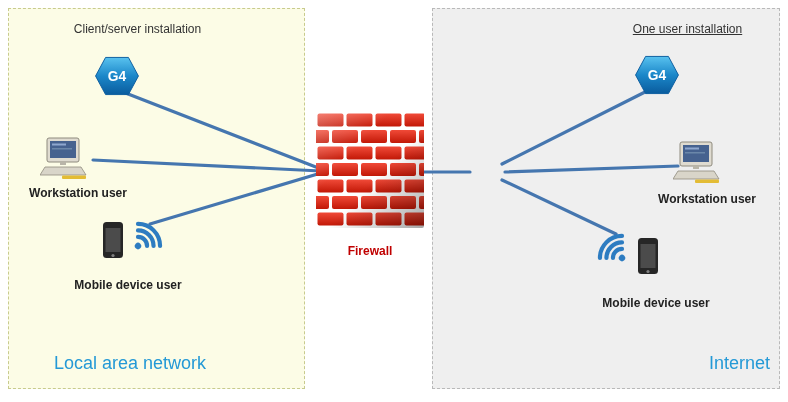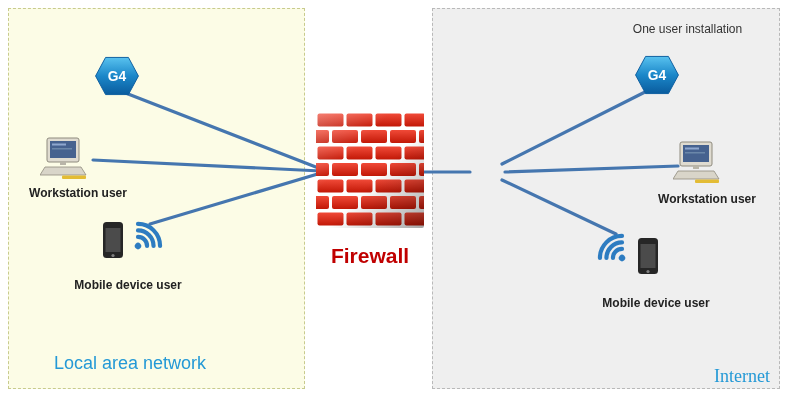--- a/index.html
+++ b/index.html
@@ -4,21 +4,21 @@
 <style>
   html,body{margin:0;padding:0;background:#ffffff;font-family:"Liberation Sans",sans-serif;}
   .canvas{position:relative;width:788px;height:402px;background:#ffffff;overflow:hidden;}
   .panel{position:absolute;box-sizing:border-box;}
   .panel-left{left:8px;top:8px;width:297px;height:381px;background:#FCFCE6;border:1px dashed #C8CB8D;}
   .panel-right{left:432px;top:8px;width:348px;height:381px;background:#EFEFEF;border:1px dashed #B9B9B9;}
   .abs{position:absolute;}
   .panel-title{font-size:12px;color:#333333;text-align:center;}
   .region-label{font-size:18px;color:#2499D6;}
   .node-label{font-size:12px;color:#222222;text-align:center;font-weight:bold;}
-  .firewall-label{font-size:21px;font-weight:bold;color:#C00000;text-align:center;}
+  .firewall-label{font-size:12px;font-weight:bold;color:#C00000;text-align:center;}
   .lines-layer{position:absolute;left:0;top:0;z-index:2;pointer-events:none;}
   .icon-layer{z-index:3;}
   svg text{font-family:"Liberation Sans",sans-serif;}
 </style>
 </head>
 <body>
 
 <div class="canvas">
 
   <div class="panel panel-left"></div>
@@ -29,20 +29,21 @@
       <line x1="123" y1="92" x2="321" y2="169"></line>
       <line x1="93" y1="160" x2="321" y2="171"></line>
       <line x1="150" y1="224" x2="321" y2="173"></line>
       <line x1="420" y1="172" x2="470" y2="172"></line>
       <line x1="502" y1="164" x2="649" y2="90"></line>
       <line x1="505" y1="172" x2="678" y2="166"></line>
       <line x1="502" y1="180" x2="616" y2="234"></line>
     </g>
   </svg>
 
+  <div class="abs panel-title icon-layer" style="left:30px;top:22px;width:215px;">Client/server installation</div>
 
   <div class="abs icon-layer" style="left:94px;top:56px;width:46px;height:40px;">
     <svg viewBox="0 0 48 42" width="46" height="40">
       <defs>
         <linearGradient id="hexgL" x1="0" y1="0" x2="0" y2="1">
           <stop offset="0" stop-color="#59C2EF"></stop>
             <stop offset="0.5" stop-color="#1B87C9"></stop>
             <stop offset="1" stop-color="#0A5C9E"></stop>
         </linearGradient>
       </defs>
@@ -100,21 +101,21 @@
           <rect x="-13" y="18" width="26" height="13" rx="2" fill="url(#brickGrad)"></rect>
           <rect x="16" y="18" width="26" height="13" rx="2" fill="url(#brickGrad)"></rect>
         </pattern>
       </defs>
       <rect x="0" y="0" width="108" height="116" rx="2" fill="url(#bricksPat)"></rect>
       <rect x="0" y="0" width="108" height="116" rx="2" fill="url(#shadeGrad)"></rect>
     </svg>
   </div>
   <div class="abs firewall-label icon-layer" style="left:306px;top:244px;width:128px;">Firewall</div>
 
-  <div class="abs panel-title icon-layer" style="left:605px;top:22px;width:165px;">One user installation</div>
+  <div class="abs panel-title icon-layer" style="left:605px;top:22px;width:165px;text-decoration:underline;">One user installation</div>
 
 
   <div class="abs icon-layer" style="left:634px;top:55px;width:46px;height:40px;">
     <svg viewBox="0 0 48 42" width="46" height="40">
       <defs>
         <linearGradient id="hexgR" x1="0" y1="0" x2="0" y2="1">
           <stop offset="0" stop-color="#59C2EF"></stop>
             <stop offset="0.5" stop-color="#1B87C9"></stop>
             <stop offset="1" stop-color="#0A5C9E"></stop>
         </linearGradient>
@@ -145,15 +146,15 @@
         <path d="M -11 -11 A 15.5 15.5 0 0 1 11 -11"></path>
         <path d="M -15.6 -15.6 A 22 22 0 0 1 15.6 -15.6"></path>
       </g>
       <rect x="42" y="24" width="20" height="36" rx="3.5" fill="#262626"></rect>
       <rect x="44.5" y="30" width="15" height="24" fill="#4B4B4B"></rect>
       <circle cx="52" cy="57.5" r="1.6" fill="#808080"></circle>
     </svg>
   </div>
   <div class="abs node-label icon-layer" style="left:586px;top:296px;width:140px;">Mobile device user</div>
 
-  <div class="abs region-label icon-layer" style="right:18px;top:366px;text-align:center;font-family:Liberation Serif, serif;">Internet</div>
+  <div class="abs region-label icon-layer" style="right:18px;top:353px;text-align:center;">Internet</div>
 
 </div>
 
 </body></html>

